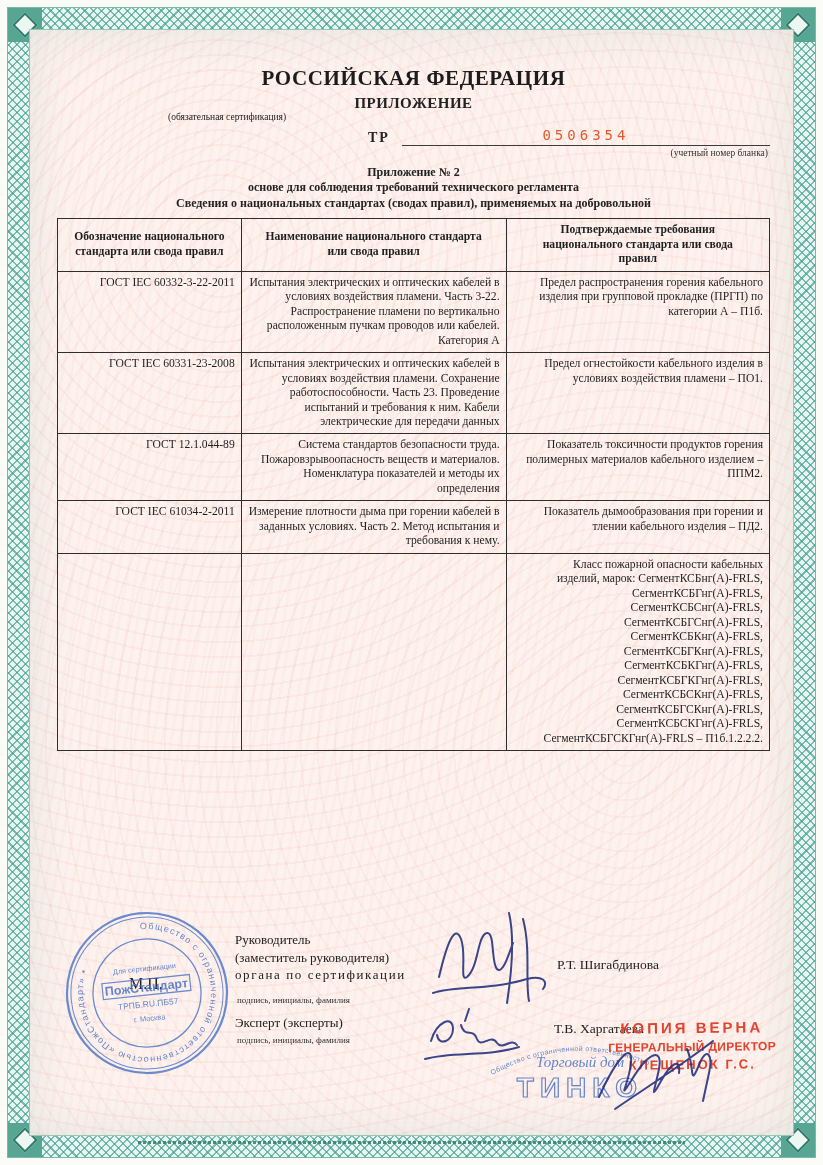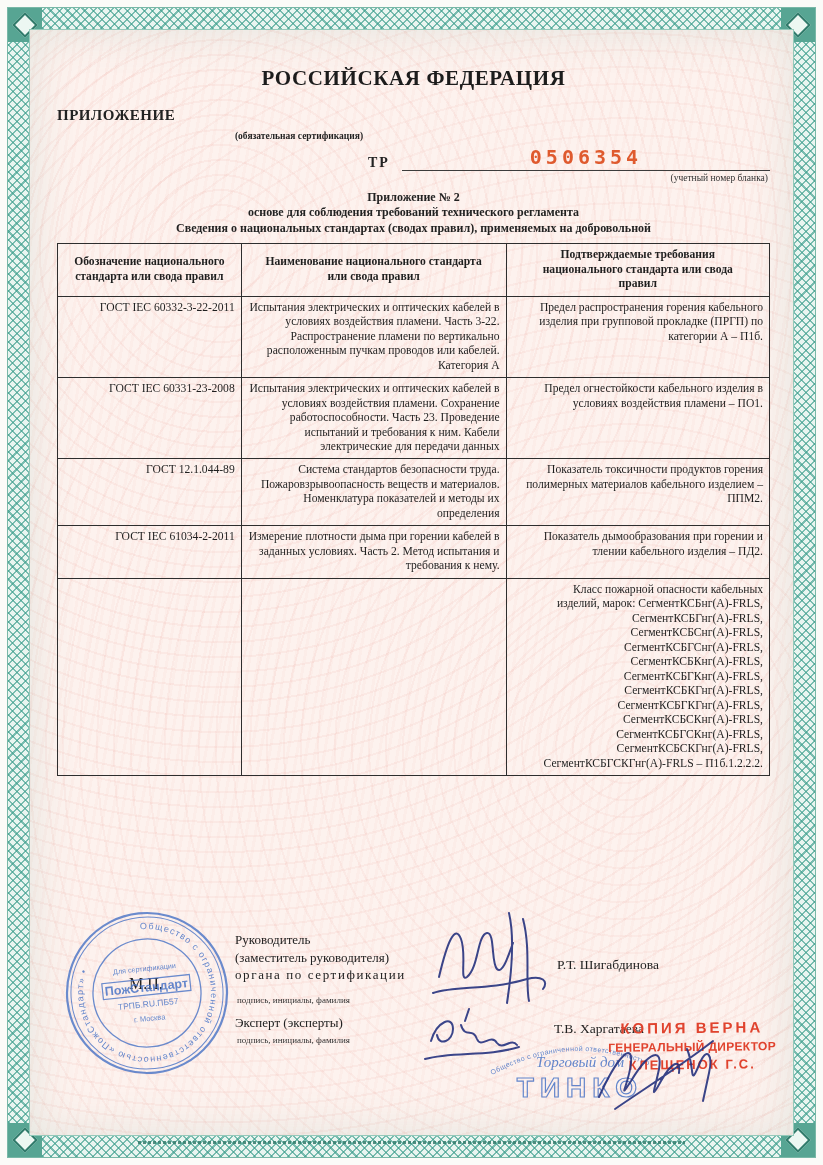--- a/index.html
+++ b/index.html
@@ -47,30 +47,30 @@
       #fdf2ee;
     border:1px solid #94c9ba;
     box-shadow: inset 0 0 46px rgba(96,170,150,0.16);
   }
   .content {
     position:absolute; inset:0; padding:16px 23px 0 27px;
   }
 
   
   .hdr-country { text-align:center; font-size:21px; font-weight:bold; letter-spacing:0.6px; color:#1c1c1c; margin-top:20px; }
-  .hdr-appendix { font-size:15px; font-weight:bold; letter-spacing:0.5px; margin-top:16px; }
+  .hdr-appendix { text-align:center; font-size:15px; font-weight:bold; letter-spacing:0.5px; margin-top:4px; }
   .cert-line { display:flex; align-items:baseline; margin:5px 0 0 111px; }
   .cert-label { font-size:17.5px; font-weight:bold; white-space:nowrap; }
   .cert-no-sign { font-size:17px; font-weight:bold; margin:0 10px 0 14px; }
   .cert-number-wrap { flex:1; border-bottom:1.4px solid #3c3c3c; padding:0 0 1px 10px; font-size:14.5px; letter-spacing:0.5px; color:#2a2a2a; }
-  .cert-note { width:262px; margin-left:111px; text-align:center; font-size:9.5px; font-weight:bold; margin-top:7px; }
+  .cert-note { width:262px; margin-left:111px; text-align:left; font-size:9.5px; font-weight:normal; margin-top:0; }
   .tr-line { display:flex; align-items:flex-end; margin:4px 0 0 311px; }
   .tr-label { font-size:14px; font-weight:bold; letter-spacing:2px; margin-right:12px; }
   .tr-number-wrap { flex:1; border-bottom:1.4px solid #3c3c3c; text-align:center; padding-bottom:1px; }
-  .blank-number { font-family:"DejaVu Sans Mono",monospace; font-weight:bold; font-size:20px; letter-spacing:4px; color:#df5a2e; }
+  .blank-number { font-family:"DejaVu Sans Mono",monospace; font-weight:normal; font-size:14px; letter-spacing:4px; color:#df5a2e; }
   .blank-note { text-align:right; font-size:9.5px; color:#333; margin-top:2px; padding-right:2px; }
 
   .intro-appendix { text-align:center; font-size:12px; font-weight:bold; margin-top:7px; }
   .intro-line { text-align:center; font-size:12px; font-weight:bold; line-height:1.3; }
 
   
   table.std-table { width:100%; border-collapse:collapse; table-layout:fixed; margin-top:7px; }
   .std-table col.c1 { width:25.8%; }
   .std-table col.c2 { width:37.2%; }
   .std-table col.c3 { width:37.0%; }

